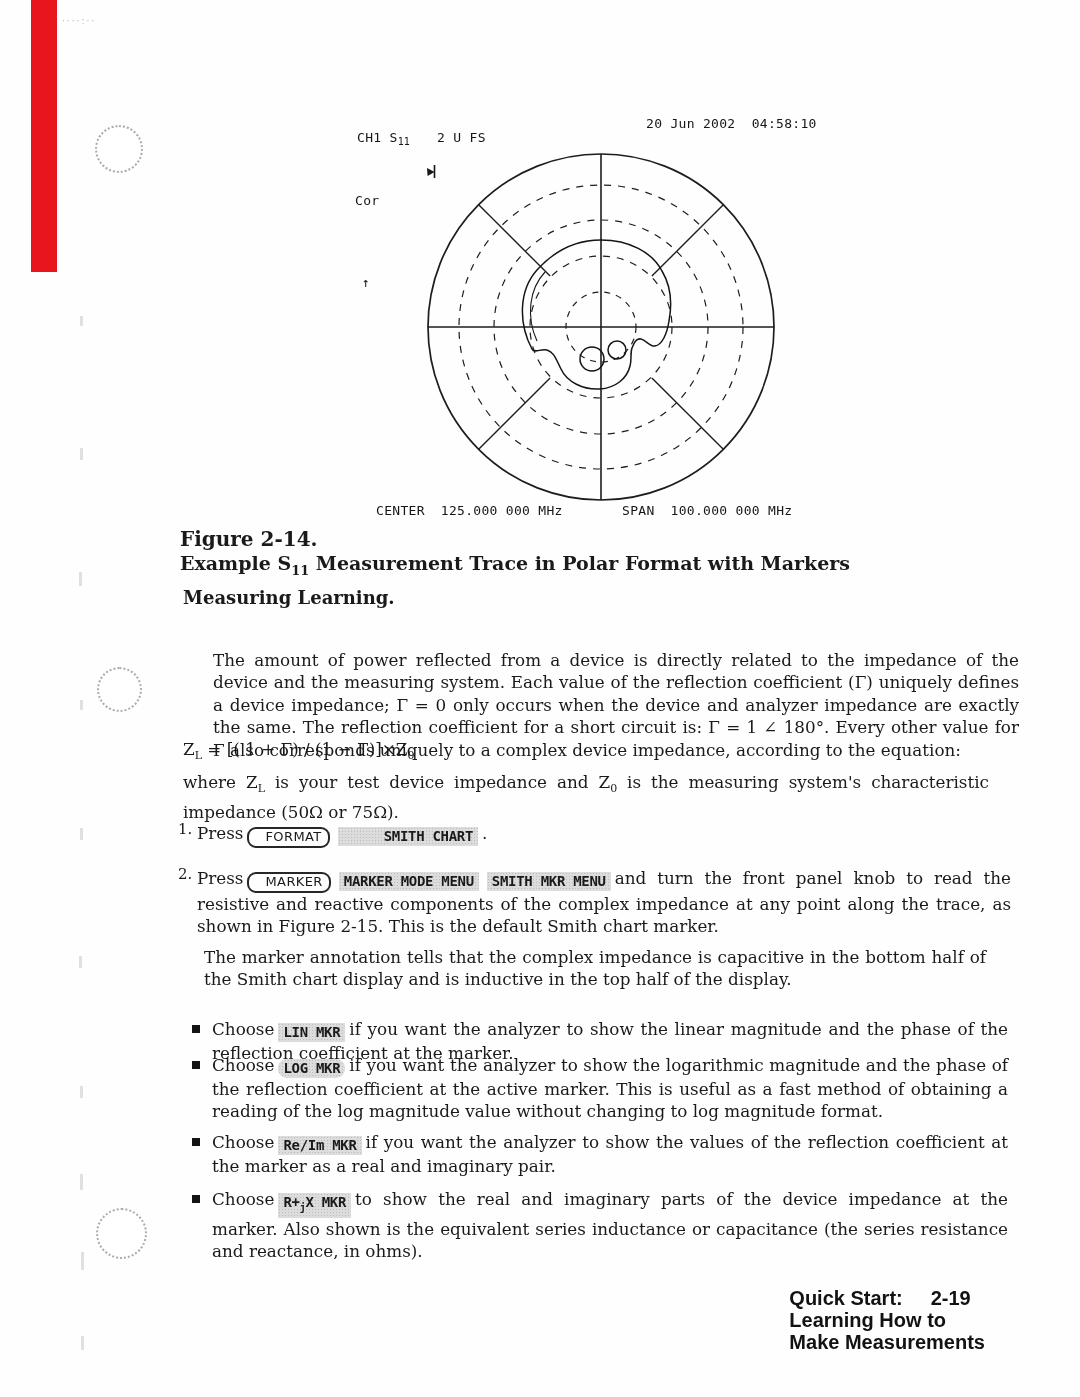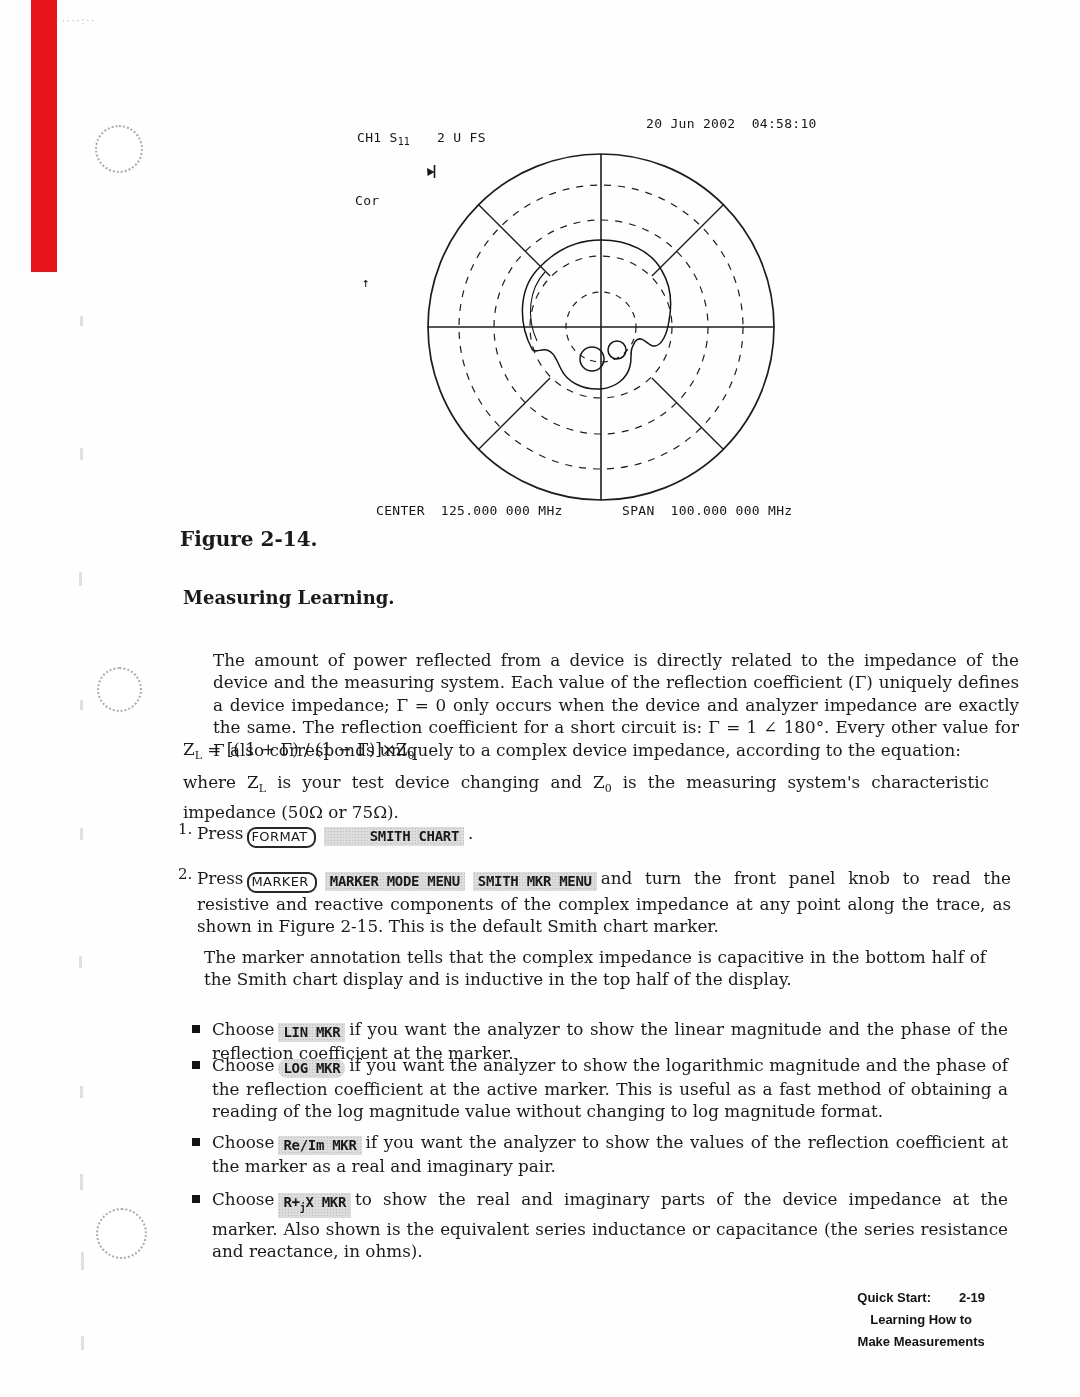--- a/index.html
+++ b/index.html
@@ -51,31 +51,31 @@
   .step1{left:178px;top:822px;width:814px;}
   .step2{left:178px;top:867px;width:814px;}
 
   .bullet{position:absolute;padding-left:20px;font-size:16.8px;line-height:22.4px;text-align:justify;}
   .bullet .sq{position:absolute;left:0;top:7px;width:8px;height:8px;background:#131313;}
   .b1{left:192px;top:1000px;width:796px;margin-top:18px;}
   .b2{left:192px;top:1054px;width:796px;}
   .b3{left:192px;top:1131px;width:796px;}
   .b4{left:192px;top:1188px;width:796px;}
 
-  .keycap{display:inline-block;border:2px solid #272727;border-radius:9px;padding:0 6px 1px 2px;
+  .keycap{display:inline-block;border:2px solid #272727;border-radius:9px;padding:0 6px 1px 16px;
           font-family:"DejaVu Sans",sans-serif;font-size:13px;line-height:16px;vertical-align:-2px;
           margin:0 4px;letter-spacing:.4px;}
   .softkey{display:inline-block;padding:1px 5px 2px 5px;margin:0 4px;
            font-family:"DejaVu Sans Mono",monospace;font-weight:bold;font-size:14px;line-height:16px;
            vertical-align:-2px;letter-spacing:-.3px;
            background-image:radial-gradient(#bdbdbd 22%,rgba(0,0,0,0) 23%);background-size:3px 3px;}
   .softkey sub{font-size:10px;}
 
-  .footer{position:absolute;right:95px;top:1287px;text-align:center;
-          font-family:"Liberation Sans",sans-serif;font-weight:bold;font-size:13px;
+  .footer{position:absolute;right:95px;top:1287px;text-align:left;
+          font-family:"Liberation Sans",sans-serif;font-weight:bold;font-size:20px;
           line-height:22px;color:#121212;}
   .footer .fgap{display:inline-block;width:28px;}
 </style>
 </head>
 <body>
 
 <div class="page">
 
   <div class="red-stripe" style="background: rgb(232, 21, 28);"></div>
   <div class="punch punch1"></div>
@@ -137,29 +137,30 @@
       <circle cx="188" cy="219" r="12" stroke-width="1.5"></circle>
       <circle cx="213" cy="210" r="9" stroke-width="1.5"></circle>
     </g>
   </svg>
 
   <div class="mono d-center"><span class="gaplbl">CENTER</span><span>125.000 000 MHz</span></div>
   <div class="mono d-span"><span class="gaplbl">SPAN</span><span>100.000 000 MHz</span></div>
 
   <div class="caption">
     <div class="cap1">Figure 2-14.</div>
+    <div class="cap2"><span>Example S</span><sub>11</sub><span> Measurement Trace in Polar Format with Markers</span></div>
   </div>
 
   <div class="heading">Measuring Learning.</div>
 
   <div class="para p1">The amount of power reflected from a device is directly related to the impedance of the device and the measuring system. Each value of the reflection coefficient (Γ) uniquely defines a device impedance; Γ = 0 only occurs when the device and analyzer impedance are exactly the same. The reflection coefficient for a short circuit is: Γ = 1 ∠ 180°. Every other value for Γ also corresponds uniquely to a complex device impedance, according to the equation:</div>
 
   <div class="equation"><span>Z</span><sub>L</sub><span> = [( 1 + Γ) / (1 − Γ)]×Z</span><sub>0</sub></div>
 
-  <div class="para where"><span>where Z</span><sub>L</sub><span> is your test device changing and Z</span><sub>0</sub><span> is the measuring system's characteristic impedance (50Ω or 75Ω).</span></div>
+  <div class="para where"><span>where Z</span><sub>L</sub><span> is your test device impedance and Z</span><sub>0</sub><span> is the measuring system's characteristic impedance (50Ω or 75Ω).</span></div>
 
   <div class="step step1">
     <span class="num">1.</span>
     <span>Press</span><span class="keycap">FORMAT</span><span class="softkey" style="background-color: rgb(220, 220, 220); padding-left: 46px;">SMITH CHART</span><span>.</span>
   </div>
 
   <div class="step step2">
     <span class="num">2.</span>
     <span>Press</span><span class="keycap">MARKER</span><span class="softkey" style="background-color: rgb(220, 220, 220);">MARKER MODE MENU</span><span class="softkey" style="background-color: rgb(220, 220, 220);">SMITH MKR MENU</span><span>and turn the front panel knob to read the resistive and reactive components of the complex impedance at any point along the trace, as shown in Figure 2-15. This is the default Smith chart marker.</span>
   </div>

